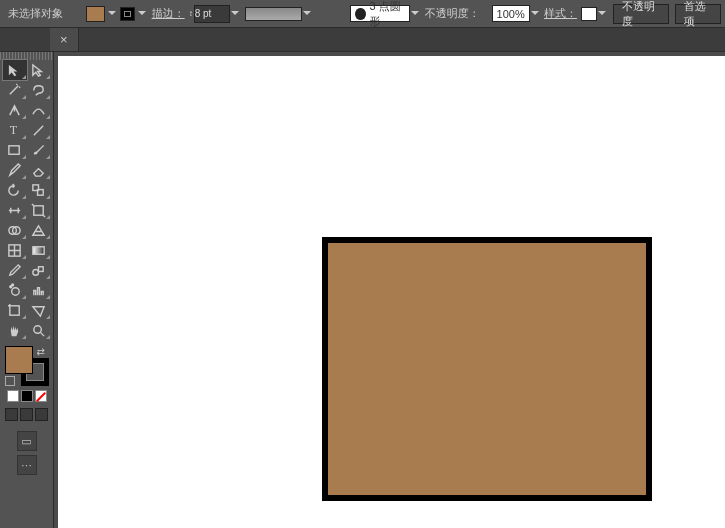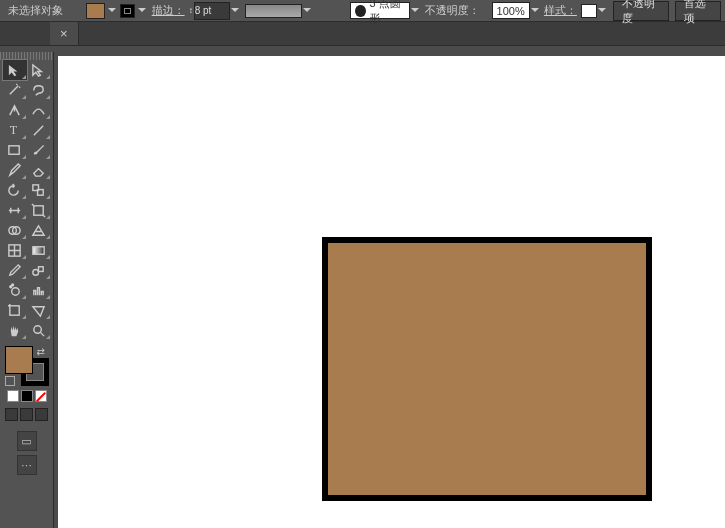--- a/index.html
+++ b/index.html
@@ -4,21 +4,21 @@
 <style>
   * { box-sizing: border-box; margin: 0; padding: 0; }
   body {
     width: 725px; height: 528px;
     font-family: "Microsoft YaHei", Arial, sans-serif;
     font-size: 11px; color: #ddd; background: #4b4b4b;
     overflow: hidden;
   }
   
   .option-bar {
-    height: 22px; background: #535353;
+    height: 28px; background: #535353;
     display: flex; align-items: center; padding: 0 4px;
     border-bottom: 1px solid #2c2c2c;
   }
   .opt-label { white-space: nowrap; margin: 0 4px; color: #ccc; }
   .swatch {
     width: 22px; height: 16px; border: 1px solid #222;
     margin: 0 2px; display: inline-block;
   }
   .swatch-fill { background: #a97c50; }
   .swatch-stroke {

